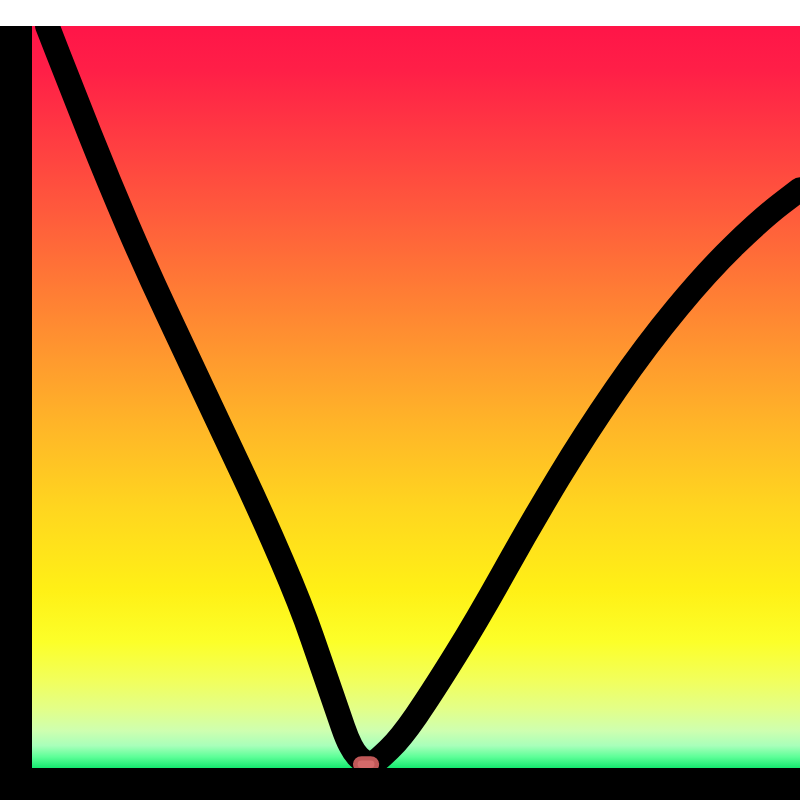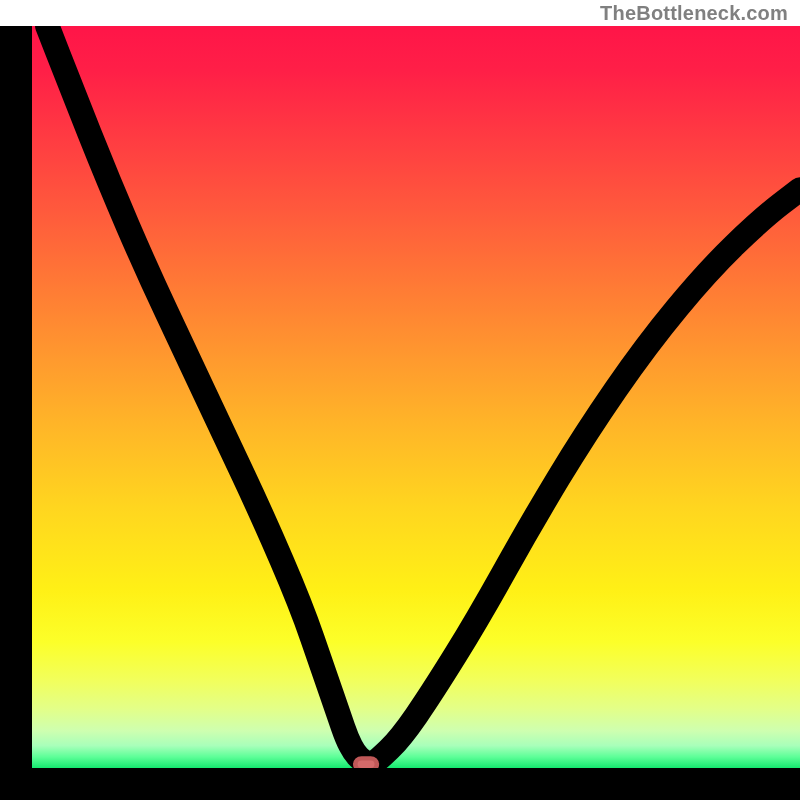--- a/index.html
+++ b/index.html
@@ -77,21 +77,20 @@
   .marker {
     fill: #d46a6a;
     stroke: #c05858;
     stroke-width: 0.6;
   }
 </style>
 </head>
 <body>
 
 <div class="frame">
-  <div class="attribution">TheBottleneck.com</div>
 
   <div class="plot-outer">
     <div class="plot-inner">
       <div class="gradient"></div>
       <svg class="curve-svg" viewBox="0 0 100 100" preserveAspectRatio="none">
         <path class="curve-path" d="M 2.00 0.00 Q 2.00 0.00 3.50 4.00 Q 5.00 8.00 7.50 14.50 Q 10.00 21.00 12.50 27.00 Q 15.00 33.00 17.50 38.50 Q 20.00 44.00 22.50 49.50 Q 25.00 55.00 27.50 60.50 Q 30.00 66.00 32.50 72.00 Q 35.00 78.00 36.50 82.50 Q 38.00 87.00 39.00 90.00 Q 40.00 93.00 40.50 94.50 Q 41.00 96.00 41.50 97.00 Q 42.00 98.00 42.50 98.50 Q 43.00 99.00 43.50 99.25 Q 44.00 99.50 44.50 99.25 Q 45.00 99.00 46.50 97.50 Q 48.00 96.00 50.00 93.00 Q 52.00 90.00 55.00 85.00 Q 58.00 80.00 61.50 73.50 Q 65.00 67.00 68.50 61.00 Q 72.00 55.00 76.00 49.00 Q 80.00 43.00 84.00 38.00 Q 88.00 33.00 91.50 29.50 Q 95.00 26.00 97.50 24.00 L 100.00 22.00"></path>
         <rect class="marker" x="42.10" y="98.70" width="2.8" height="1.6" rx="0.8" ry="0.8"></rect>
       </svg>
     </div>
   </div>

